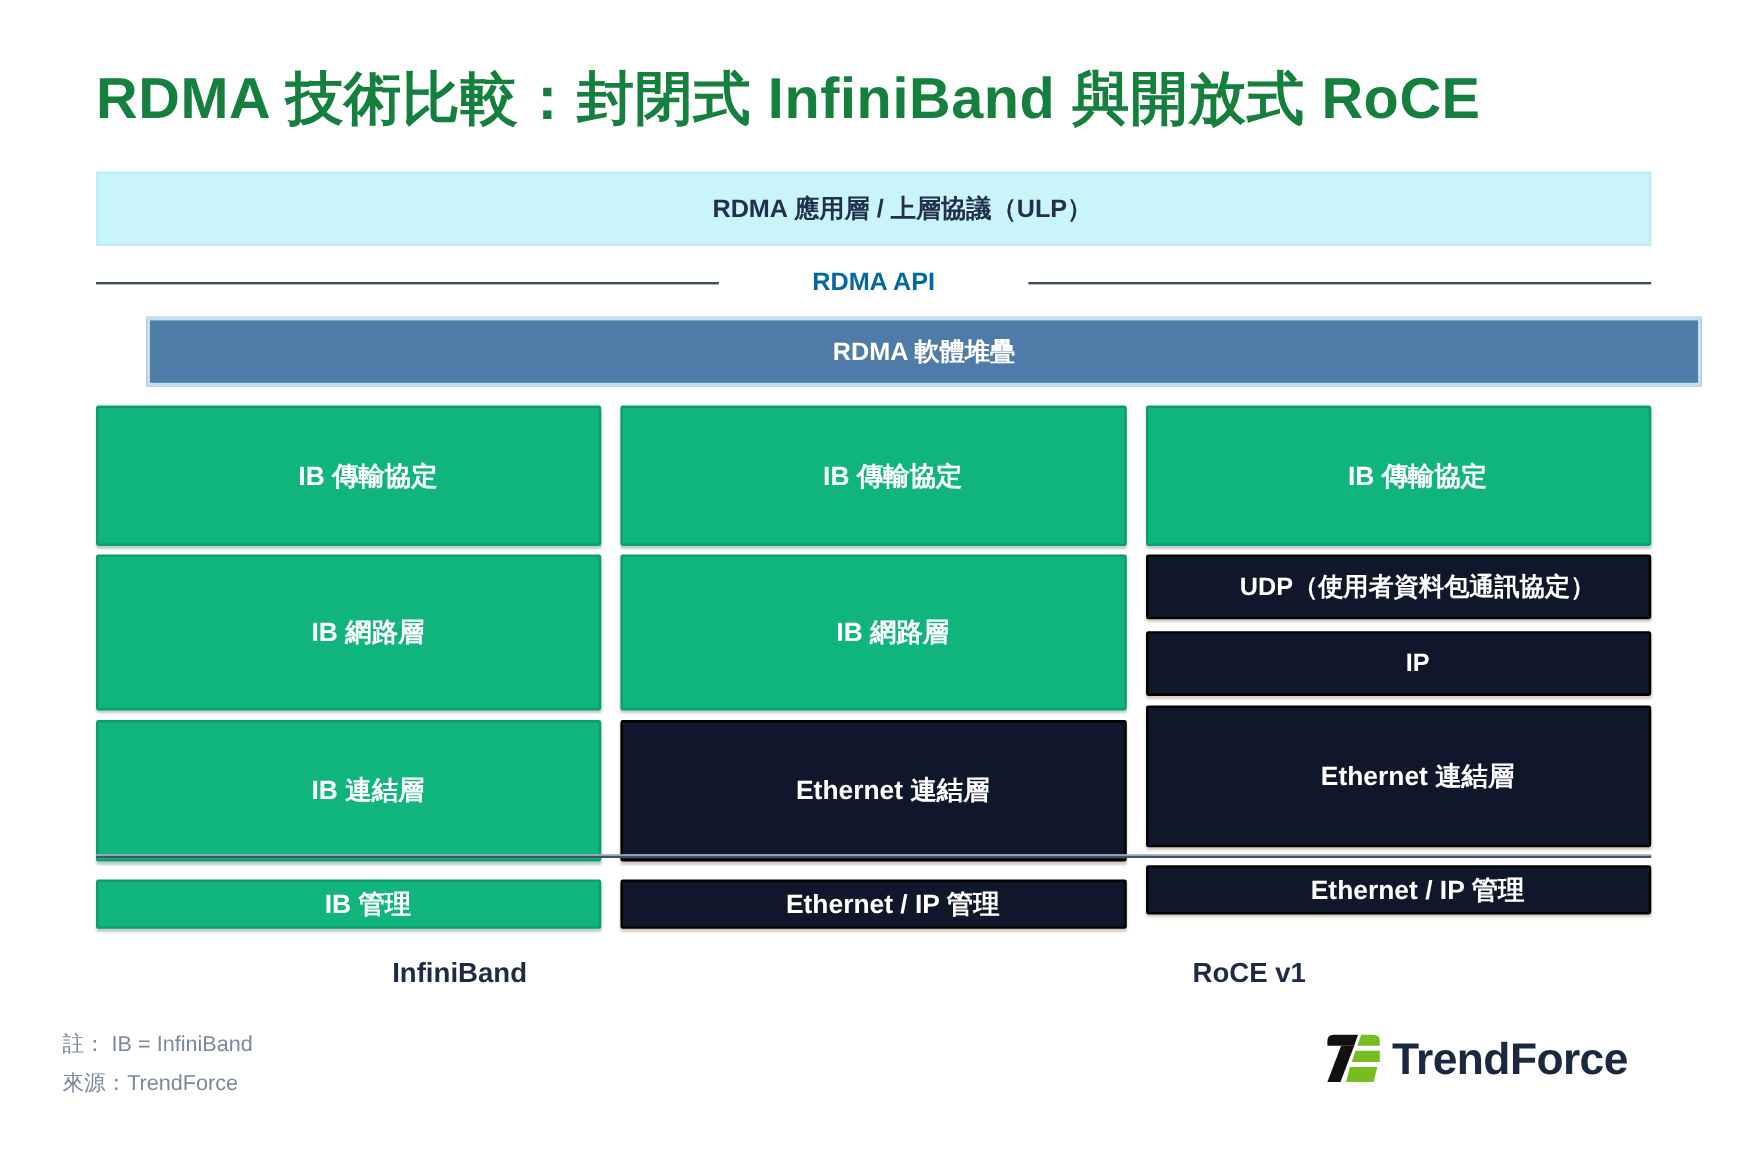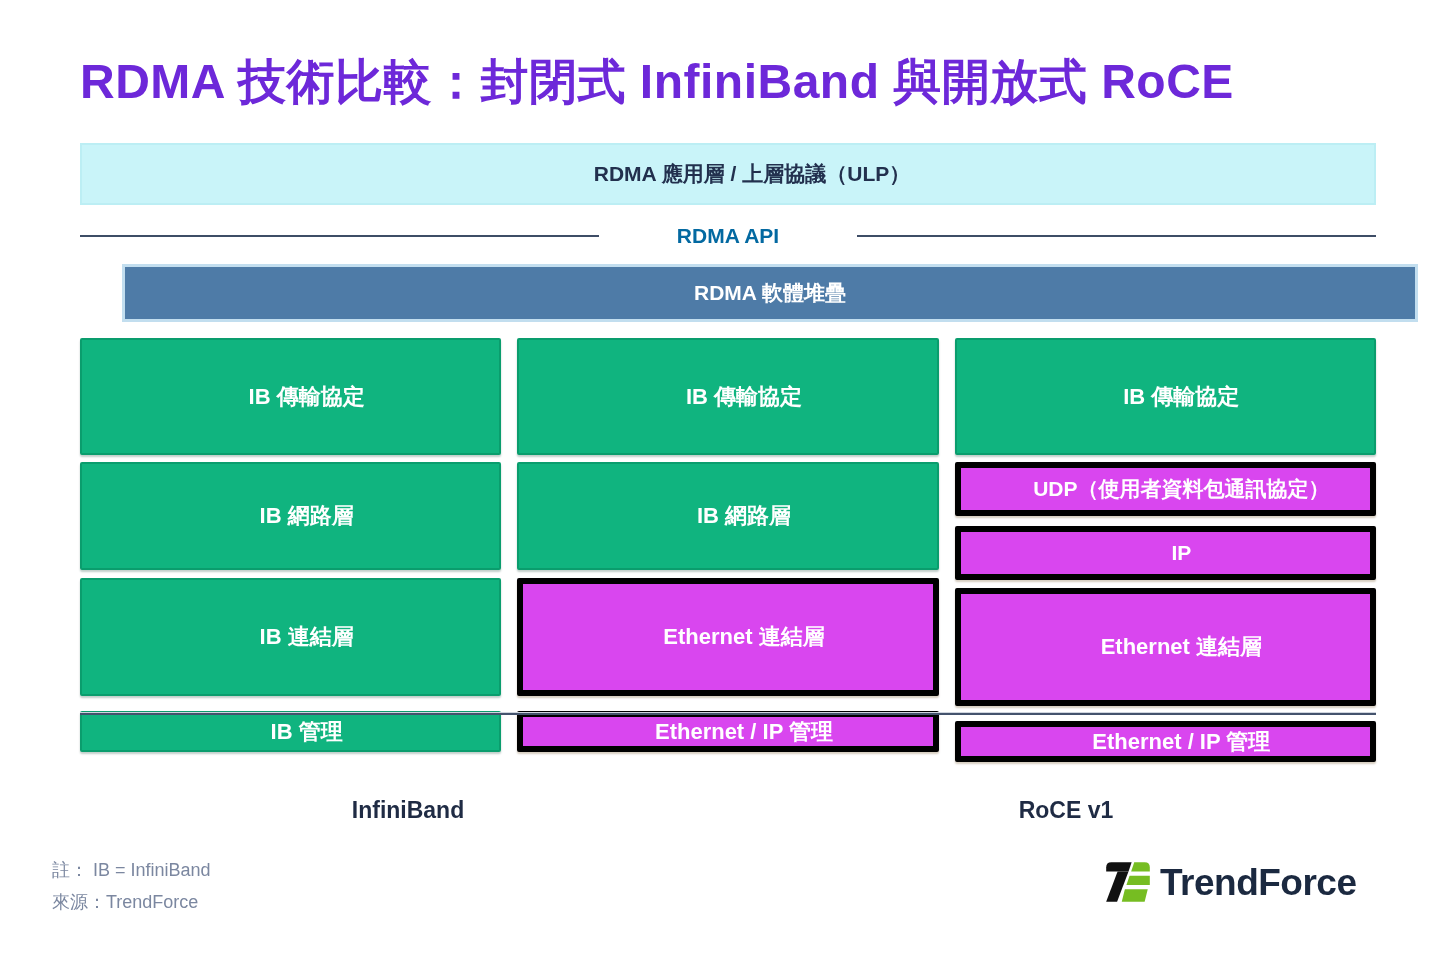--- a/index.html
+++ b/index.html
@@ -12,21 +12,21 @@
     overflow: hidden;
   }
 
   .page-title {
     position: absolute;
     left: 80px; top: 50px;
     width: 1300px;
     font-size: 48px;
     font-weight: 900;
     letter-spacing: 0.5px;
-    color: #6d28d9;
+    color: #15803d;
     white-space: nowrap;
   }
 
   .ulp-banner {
     position: absolute;
     left: 80px; top: 143px;
     width: 1296px; height: 62px;
     background: #c9f4f9;
     border: 2px solid #bceef4;
     display: flex; align-items: center; justify-content: center;
@@ -65,44 +65,44 @@
   .col { flex: 1; display: flex; flex-direction: column; }
 
   .block {
     display: flex; align-items: center; justify-content: center;
     color: #ffffff; font-weight: 700; font-size: 22px;
     border-radius: 2px;
     text-align: center;
     padding-left: 32px;
   }
   .green { background: #10b47f; border: 2px solid #0a9d6d; box-shadow: 0 2px 2px rgba(10,60,45,.25); }
-  .orange { background: #d946ef; border: 6px solid #000000; box-shadow: 0 2px 2px rgba(90,55,0,.25); }
+  .orange { background: #0f172a; border: 2px solid #000000; box-shadow: 0 2px 2px rgba(90,55,0,.25); }
 
   .r1 { height: 117px; margin-bottom: 7px; }
-  .r2 { height: 108px; margin-bottom: 8px; }
+  .r2 { height: 130px; margin-bottom: 8px; }
   .r3 { height: 118px; }
   .r4 { height: 41px; margin-top: 15px; }
 
   .r2split {
     height: 118px; margin-bottom: 8px;
     display: flex; flex-direction: column; justify-content: space-between;
   }
   .sub { height: 54px; font-size: 21px; }
 
   .mgmt-divider {
     position: absolute;
     left: 0; top: 374px;
     width: 100%; height: 3px;
     background: #44536d;
     border-top: 1px solid #cfd5de;
   }
 
   .col-labels {
     position: absolute;
-    left: 89px; top: 797px;
+    left: 64px; top: 797px;
     width: 1296px;
     display: flex; gap: 20px;
   }
   .col-label {
     flex: 1;
     text-align: center;
     font-size: 23px; font-weight: 800; color: #1f2b44;
   }
 
   .notes {

